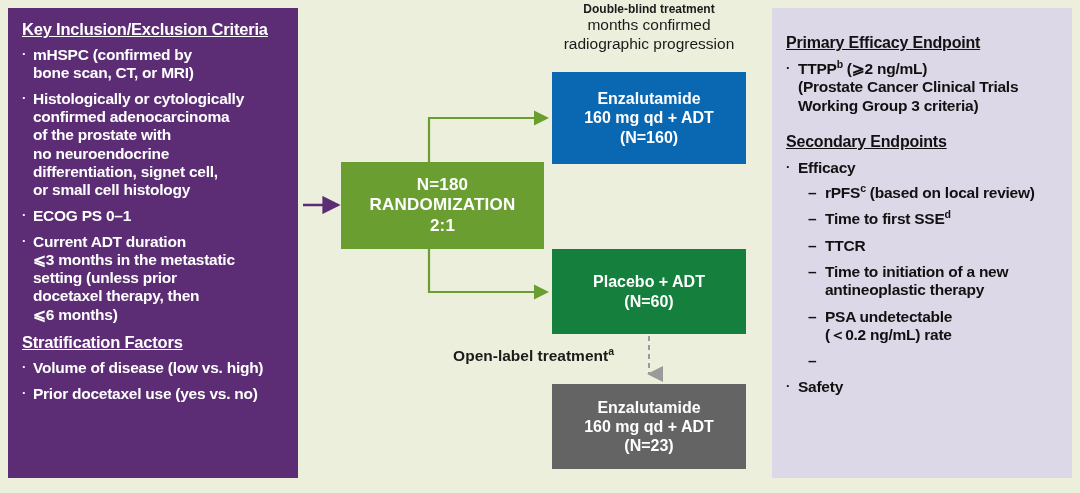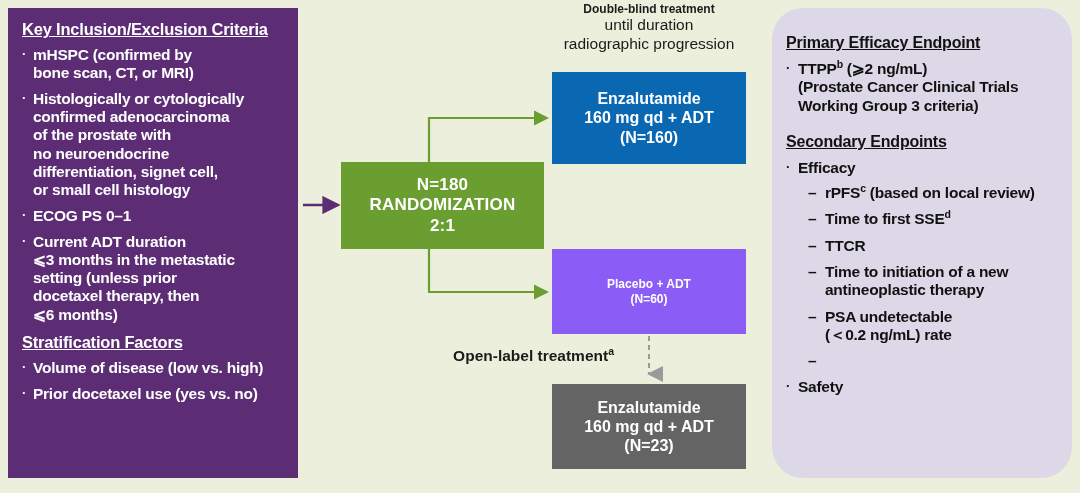--- a/index.html
+++ b/index.html
@@ -92,22 +92,22 @@
     width: 194px;
     height: 92px;
     background: #0a67b1;
     font-size: 16px;
   }
   .box-placebo {
     left: 552px;
     top: 249px;
     width: 194px;
     height: 85px;
-    background: #8b5cf6;
-    font-size: 12px;
+    background: #15803d;
+    font-size: 16px;
   }
   .box-enza-open {
     left: 552px;
     top: 384px;
     width: 194px;
     height: 85px;
     background: #646464;
     font-size: 16px;
   }
 
@@ -149,21 +149,20 @@
   .panel-endpoints {
     position: absolute;
     left: 772px;
     top: 8px;
     width: 300px;
     height: 470px;
     background: #ddd8e8;
     color: #111111;
     box-sizing: border-box;
     padding: 26px 12px 8px 14px;
-    border-radius: 31px;
   }
   .panel-endpoints .ep-head {
     font-weight: bold;
     font-size: 16px;
     text-decoration: underline;
     margin-bottom: 8px;
     letter-spacing: -0.2px;
   }
   .panel-endpoints .ep-head.gap {
     margin-top: 18px;
@@ -277,21 +276,21 @@
 
     <path d="M 429 162 L 429 118 L 547 118" fill="none" stroke="#6b9e31" stroke-width="2.2" marker-end="url(#arw-green)"></path>
 
     <path d="M 429 249 L 429 292 L 547 292" fill="none" stroke="#6b9e31" stroke-width="2.2" marker-end="url(#arw-green)"></path>
 
     <line x1="649" y1="336" x2="649" y2="374" stroke="#9a9a9a" stroke-width="2" stroke-dasharray="5,4" marker-end="url(#arw-gray)"></line>
   </svg>
 
   <div class="hdr-dbl">
     <div class="strong">Double-blind treatment</div>
-    <div>until duration</div>
+    <div>months confirmed</div>
     <div>radiographic progression</div>
   </div>
 
   <div class="box box-rand">
     <div>
       <div>N=180</div>
       <div>RANDOMIZATION</div>
       <div>2:1</div>
     </div>
   </div>

